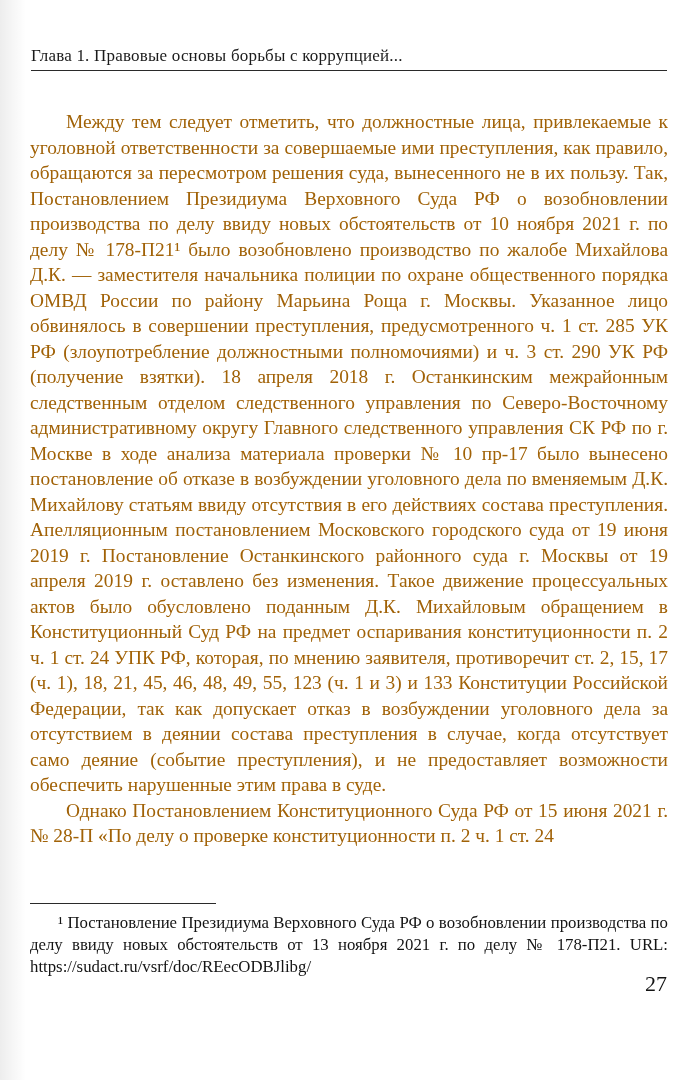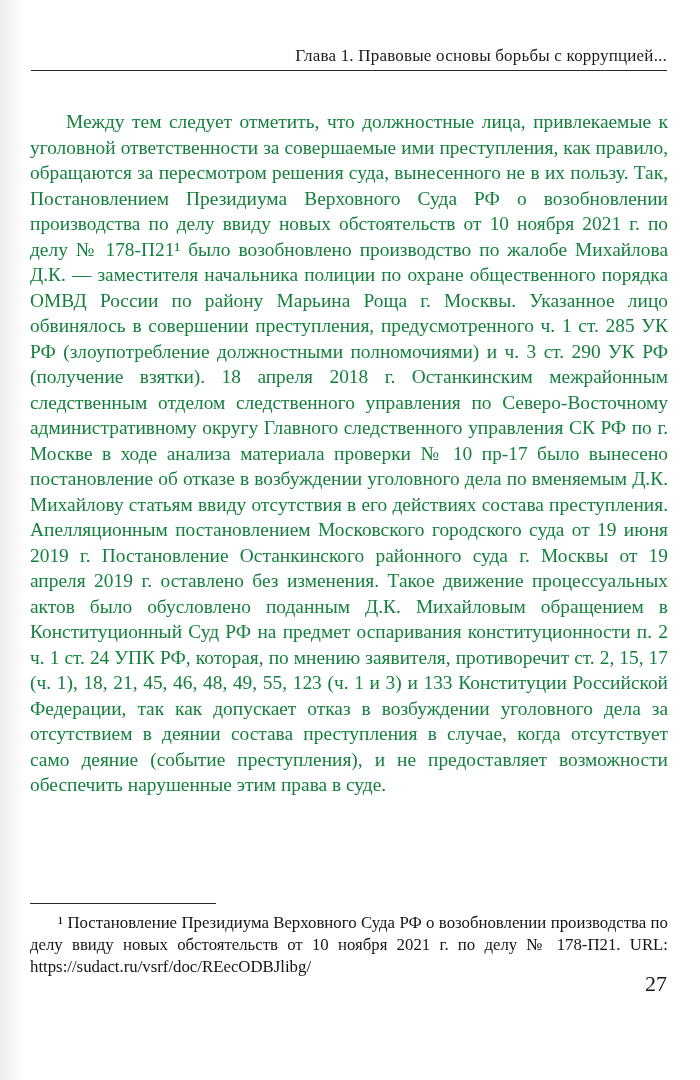--- a/index.html
+++ b/index.html
@@ -22,41 +22,41 @@
     left: 0; top: 0; bottom: 0;
     width: 26px;
     background: linear-gradient(to right, rgba(0,0,0,0.07), rgba(0,0,0,0));
     pointer-events: none;
   }
   .running-header {
     position: absolute;
     top: 46px;
     left: 31px;
     right: 33px;
-    text-align: right;
+    text-align: left;
     font-size: 17px;
     letter-spacing: 0.2px;
     color: #1b1b1b;
   }
   .header-rule {
     position: absolute;
     top: 70px;
     left: 31px;
     right: 33px;
     border-bottom: 1.2px solid #2a2a2a;
   }
   .body-text {
     position: absolute;
     top: 109px;
     left: 30px;
     right: 32px;
     font-size: 19.4px;
     line-height: 25.5px;
     text-align: justify;
-    color: #15803d;
+    color: #a16207;
   }
   .para { text-indent: 36px; }
   .footnote-rule {
     position: absolute;
     top: 903px;
     left: 30px;
     width: 186px;
     border-bottom: 1.1px solid #2a2a2a;
   }
   .footnote {
@@ -82,19 +82,20 @@
 <body>
 
 <div class="page">
   <div class="scan-shade"></div>
 
   <div class="running-header">Глава 1. Правовые основы борьбы с коррупцией...</div>
   <div class="header-rule"></div>
 
   <div class="body-text">
     <p class="para">Между тем следует отметить, что должностные лица, привлекаемые к уголовной ответственности за совершаемые ими преступления, как правило, обращаются за пересмотром решения суда, вынесенного не в их пользу. Так, Постановлением Президиума Верховного Суда РФ о возобновлении производства по делу ввиду новых обстоятельств от 10 ноября 2021 г. по делу № 178-П21¹ было возобновлено производство по жалобе Михайлова Д.К. — заместителя начальника полиции по охране общественного порядка ОМВД России по району Марьина Роща г. Москвы. Указанное лицо обвинялось в совершении преступления, предусмотренного ч. 1 ст. 285 УК РФ (злоупотребление должностными полномочиями) и ч. 3 ст. 290 УК РФ (получение взятки). 18 апреля 2018 г. Останкинским межрайонным следственным отделом следственного управления по Северо-Восточному административному округу Главного следственного управления СК РФ по г. Москве в ходе анализа материала проверки № 10 пр-17 было вынесено постановление об отказе в возбуждении уголовного дела по вменяемым Д.К. Михайлову статьям ввиду отсутствия в его действиях состава преступления. Апелляционным постановлением Московского городского суда от 19 июня 2019 г. Постановление Останкинского районного суда г. Москвы от 19 апреля 2019 г. оставлено без изменения. Такое движение процессуальных актов было обусловлено поданным Д.К. Михайловым обращением в Конституционный Суд РФ на предмет оспаривания конституционности п. 2 ч. 1 ст. 24 УПК РФ, которая, по мнению заявителя, противоречит ст. 2, 15, 17 (ч. 1), 18, 21, 45, 46, 48, 49, 55, 123 (ч. 1 и 3) и 133 Конституции Российской Федерации, так как допускает отказ в возбуждении уголовного дела за отсутствием в деянии состава преступления в случае, когда отсутствует само деяние (событие преступления), и не предоставляет возможности обеспечить нарушенные этим права в суде.</p>
+    <p class="para">Однако Постановлением Конституционного Суда РФ от 15 июня 2021 г. № 28-П «По делу о проверке конституционности п. 2 ч. 1 ст. 24</p>
   </div>
 
   <div class="footnote-rule"></div>
-  <p class="footnote">¹ Постановление Президиума Верховного Суда РФ о возобновлении производства по делу ввиду новых обстоятельств от 10 ноября 2021 г. по делу № 178-П21. URL: https://sudact.ru/vsrf/doc/REecODBJlibg/</p>
+  <p class="footnote">¹ Постановление Президиума Верховного Суда РФ о возобновлении производства по делу ввиду новых обстоятельств от 13 ноября 2021 г. по делу № 178-П21. URL: https://sudact.ru/vsrf/doc/REecODBJlibg/</p>
 
   <div class="page-number">27</div>
 </div>
 
 </body></html>

